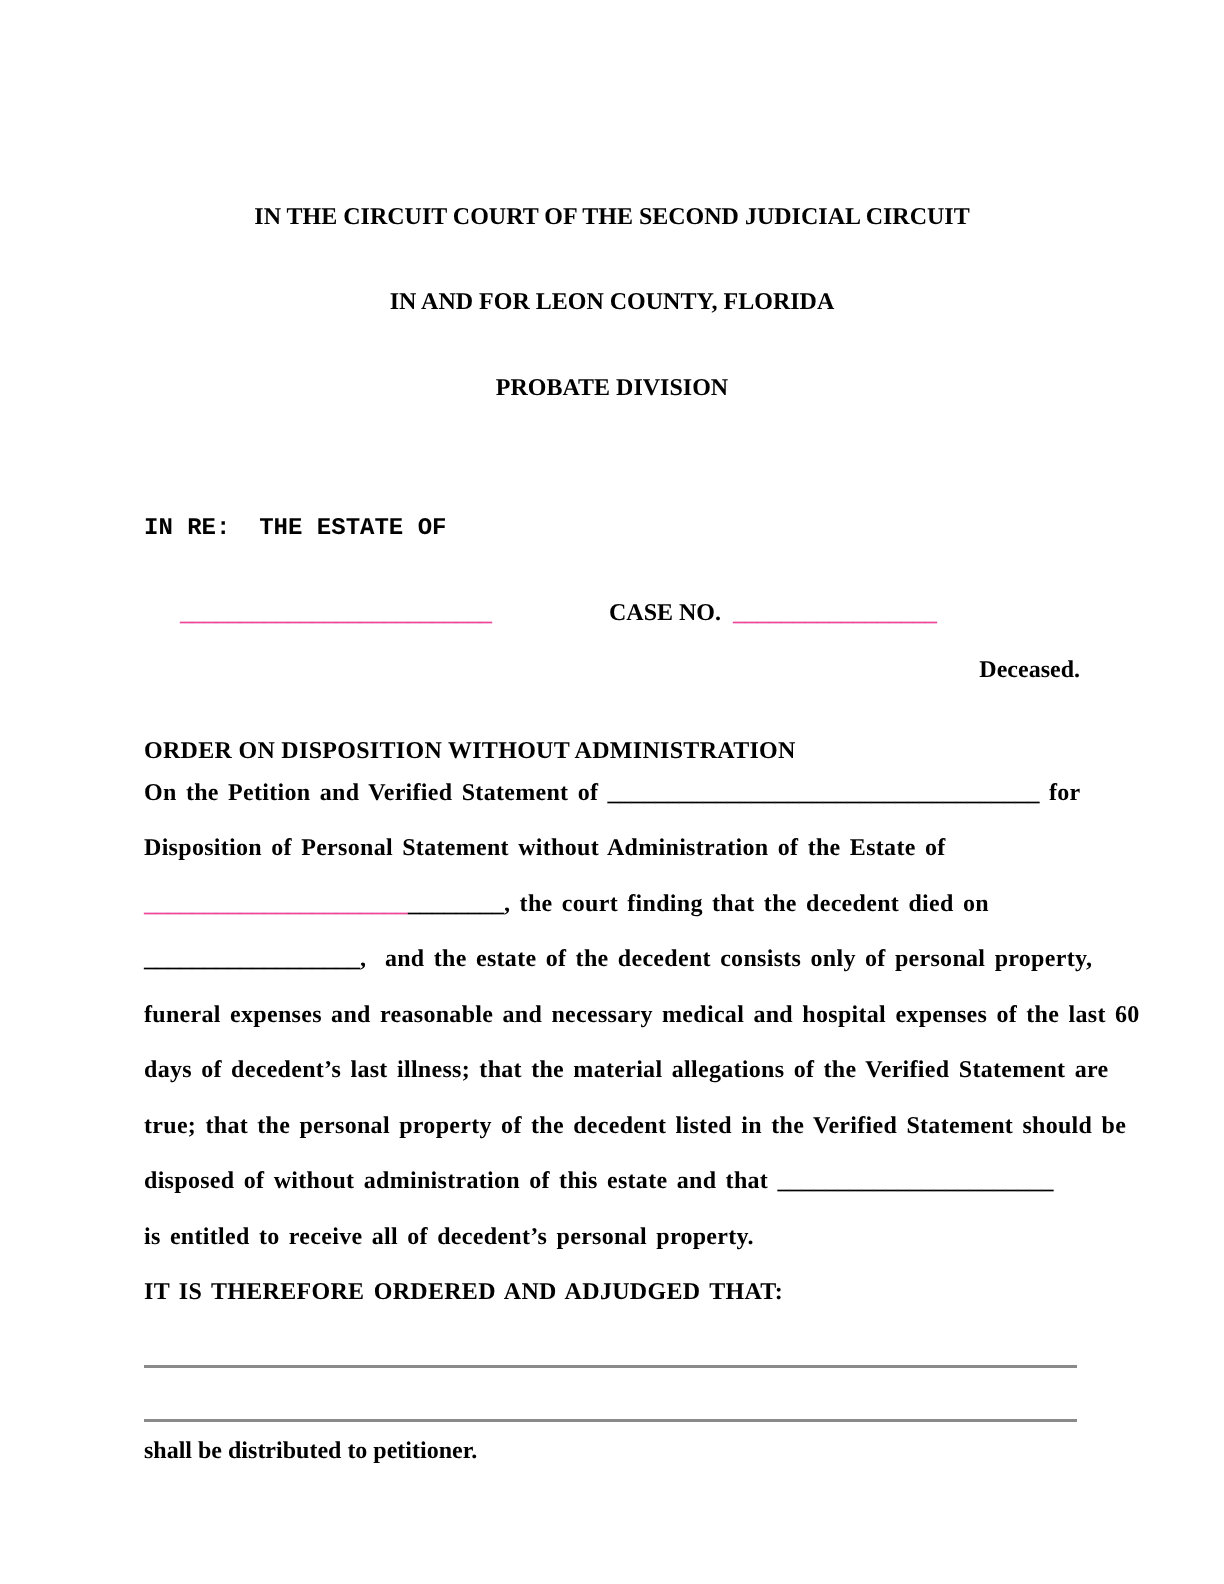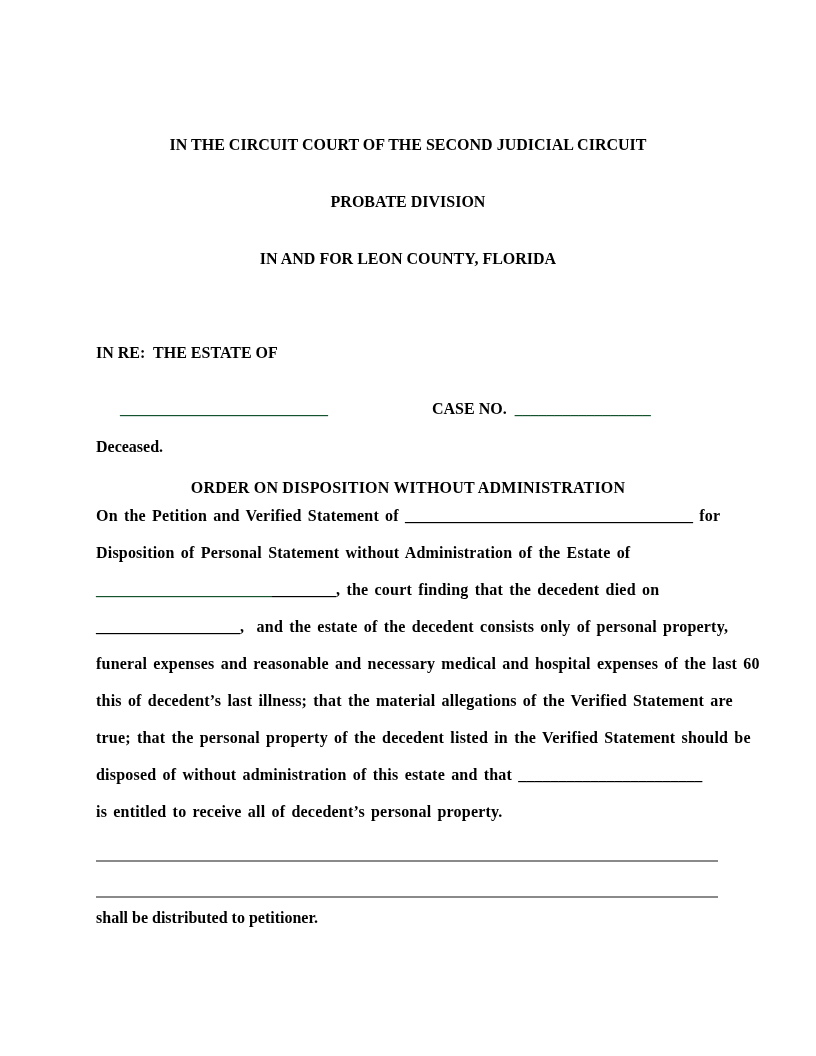--- a/index.html
+++ b/index.html
@@ -24,99 +24,101 @@
     text-align: center;
     line-height: 19px;
     white-space: pre;
   }
   .caption {
     margin-top: 37px;
   }
   .in-re {
     line-height: 19px;
     white-space: pre;
+    font-family: Liberation Mono, monospace;
   }
   .case-row {
     margin-top: 18px;
     line-height: 19px;
     white-space: pre;
   }
   .case-group {
     display: inline-block;
-    margin-left: 104px;
+    margin-left: 78px;
   }
   .case-no-blank {
     margin-left: 8px;
   }
   .deceased {
     line-height: 19px;
+    text-align: right;
   }
   .order-title {
-    text-align: center;
-    margin-top: 22px;
+    margin-top: 35px;
     line-height: 19px;
     letter-spacing: 0.2px;
   }
   .body-lines .line {
     line-height: 37px;
     white-space: pre;
     letter-spacing: 0.2px;
     word-spacing: 2px;
     font-family: Liberation Serif, serif;
   }
   .blank {
     letter-spacing: 0;
     word-spacing: 0;
   }
   .muted {
-    color: #14532d;
+    color: #ec4899;
   }
   .rule {
     height: 2px;
     background: #8a8a8a;
     width: 622px;
   }
   .rule-1 { margin-top: 30px; }
   .rule-2 { margin-top: 34px; }
   .closing {
     margin-top: 10px;
     line-height: 19px;
   }
 </style>
 </head>
 <body>
 
 <div class="page">
 
   <div class="court-header">
     <div>IN THE CIRCUIT COURT OF THE SECOND JUDICIAL CIRCUIT</div>
+    <div>IN AND FOR LEON COUNTY, FLORIDA</div>
     <div>PROBATE DIVISION</div>
-    <div>IN AND FOR LEON COUNTY, FLORIDA</div>
   </div>
 
   <div class="caption">
     <div class="in-re">IN RE:  THE ESTATE OF</div>
     <div class="case-row">
       <span class="blank muted">__________________________</span><span class="case-group"><span>CASE NO.</span><span class="blank muted case-no-blank">_________________</span></span>
     </div>
     <div class="deceased">Deceased.</div>
   </div>
 
   <div class="order-title">ORDER ON DISPOSITION WITHOUT ADMINISTRATION</div>
 
   <div class="body-lines" id="body-lines">
       <div class="line"><span>On the Petition and Verified Statement of </span><span class="blank">____________________________________</span><span> for</span></div>
       <div class="line"><span>Disposition of Personal Statement without Administration of the Estate of</span></div>
       <div class="line"><span class="blank muted">______________________</span><span class="blank">________</span><span>, the court finding that the decedent died on</span></div>
       <div class="line"><span class="blank">__________________</span><span>,  and the estate of the decedent consists only of personal property,</span></div>
       <div class="line"><span>funeral expenses and reasonable and necessary medical and hospital expenses of the last 60</span></div>
-      <div class="line"><span>this of decedent’s last illness; that the material allegations of the Verified Statement are</span></div>
+      <div class="line"><span>days of decedent’s last illness; that the material allegations of the Verified Statement are</span></div>
       <div class="line"><span>true; that the personal property of the decedent listed in the Verified Statement should be</span></div>
       <div class="line"><span>disposed of without administration of this estate and that </span><span class="blank">_______________________</span></div>
       <div class="line"><span>is entitled to receive all of decedent’s personal property.</span></div>
+      <div class="line"><span>IT IS THEREFORE ORDERED AND ADJUDGED THAT:</span></div>
     </div>
 
   <div class="rule rule-1"></div>
   <div class="rule rule-2"></div>
 
   <div class="closing">shall be distributed to petitioner.</div>
 
 </div>
 
 </body></html>

